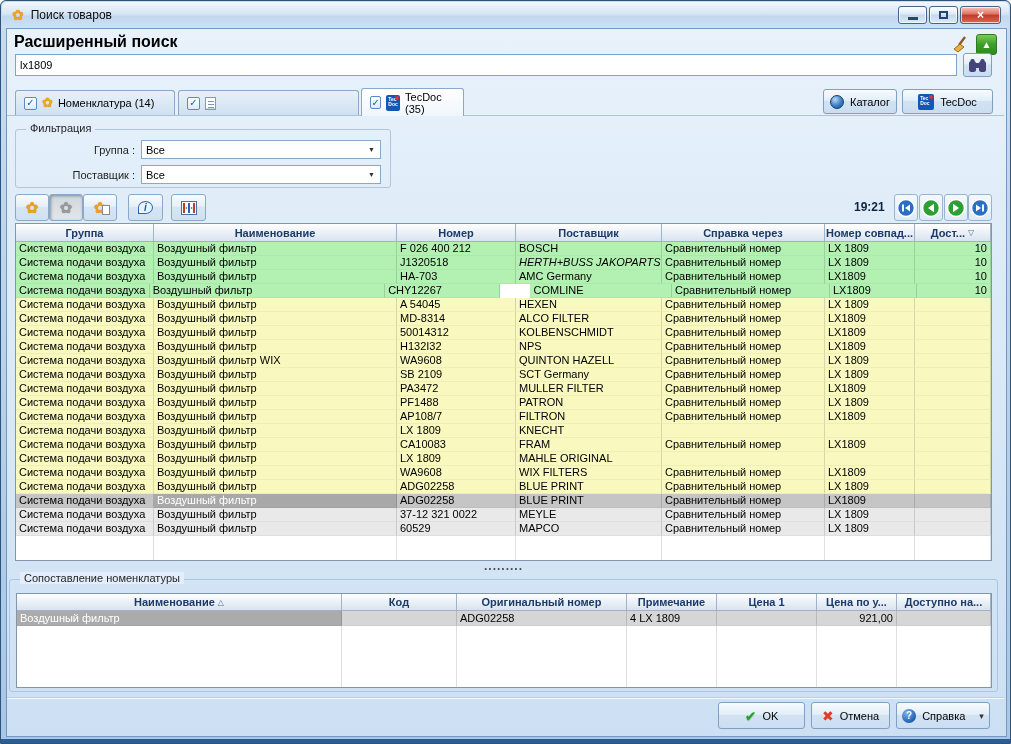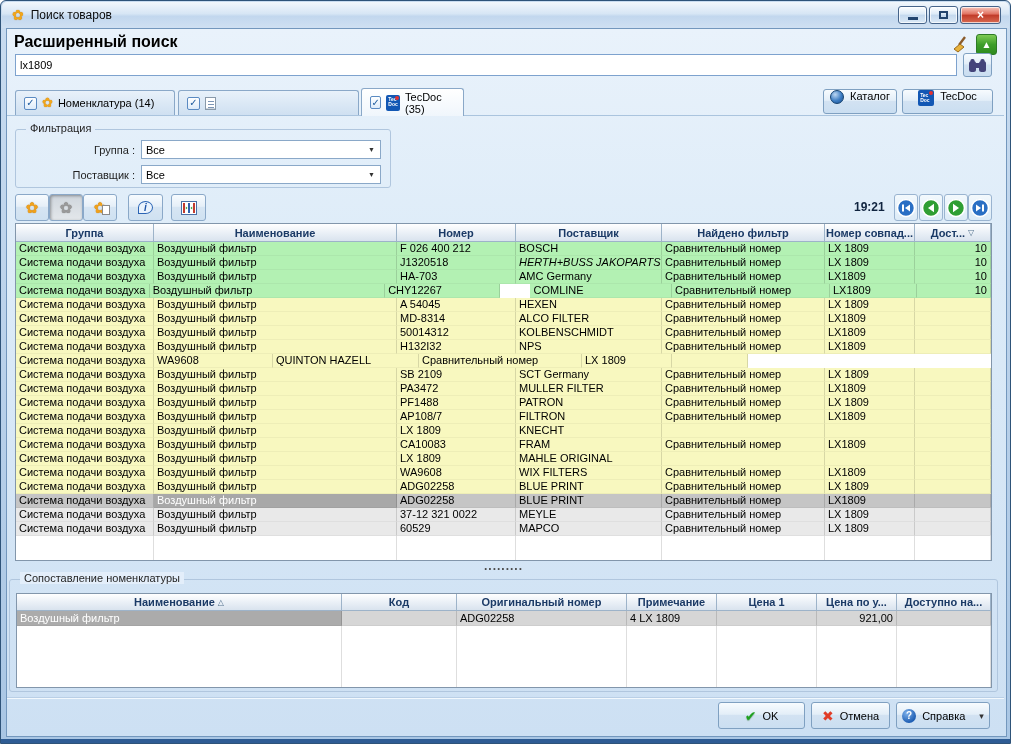--- a/index.html
+++ b/index.html
@@ -45,21 +45,21 @@
   .chk { width:13px; height:13px; border:1px solid #5a8ac2; border-radius:2px; background:linear-gradient(180deg,#fff,#dcebfa);
          display:flex; align-items:center; justify-content:center; color:#1c5a9e; font-weight:bold; font-size:10px; line-height:10px; }
   .doc-ic { width:11px; height:13px; background:#fff; border:1px solid #8899aa;
             box-shadow:inset 0 -1px 0 #cdd5dd; position:relative; }
   .doc-ic::before { content:""; position:absolute; left:2px; top:3px; width:6px; height:7px;
                     background:repeating-linear-gradient(180deg,#7d96b5 0 1px,transparent 1px 3px); }
   .tecdoc-ic { width:16px; height:16px; background:#1257b4; border-radius:2px; position:relative; color:#fff;
                font-size:5px; line-height:5px; font-weight:bold; padding:2.5px 0 0 2px; }
   .tecdoc-ic::after { content:""; position:absolute; right:1px; top:1px; width:4px; height:4px; border-radius:50%; background:#e23131; }
 
-  .top-btn { position:absolute; top:88px; height:25px; border:1px solid #7fa0c1; border-radius:3px; display:flex; align-items:flex-start;
+  .top-btn { position:absolute; top:88px; height:25px; border:1px solid #7fa0c1; border-radius:3px; display:flex; align-items:center;
              justify-content:center; gap:6px; background:linear-gradient(180deg,#f7fbfe,#e3eef8 45%,#d2e2f2 50%,#cadef1); cursor:pointer; }
   .catalog-ic { width:14px; height:14px; border-radius:50%;
                 background:radial-gradient(circle at 35% 30%,#bcd7f2,#3c7cc2 55%,#1a4f90); border:1px solid #12406f; }
 
   
   .groupbox { position:absolute; border:1px solid #b0c6de; border-radius:3px; }
   .groupbox > .gb-label { position:absolute; top:-8px; left:10px; padding:0 4px; background:#e3eefa; color:#1f1f1f; }
   #filter-box { left:14px; top:128px; width:376px; height:59px; }
   .frow { position:absolute; left:0; display:flex; align-items:center; width:100%; }
   .flabel { width:125px; text-align:right; padding-right:6px; color:#1f1f1f; }
@@ -269,21 +269,21 @@
         <div class="hcell" style="width: 243px;">
           <span>Наименование</span>
         </div>
         <div class="hcell" style="width: 119px;">
           <span>Номер</span>
         </div>
         <div class="hcell" style="width: 146px;">
           <span>Поставщик</span>
         </div>
         <div class="hcell" style="width: 163px;">
-          <span>Найдено фильтр</span>
+          <span>Справка через</span>
         </div>
         <div class="hcell" style="width: 90px;">
           <span>Номер совпад...</span>
         </div>
         <div class="hcell" style="width: 76px;">
           <span>Дост...</span>
           <span class="sort">▽</span>
         </div>
       </div>
     <div id="main-body">
@@ -354,20 +354,21 @@
           <div class="tcell" style="width: 138px;">Система подачи воздуха</div>
           <div class="tcell" style="width: 243px;">Воздушный фильтр</div>
           <div class="tcell" style="width: 119px;">H132I32</div>
           <div class="tcell" style="width: 146px;">NPS</div>
           <div class="tcell" style="width: 163px;">Сравнительный номер</div>
           <div class="tcell" style="width: 90px;">LX1809</div>
           <div class="tcell num" style="width: 76px;"></div>
         </div>
         <div class="trow row-yellow">
           <div class="tcell" style="width: 138px;">Система подачи воздуха</div>
+          <div class="tcell" style="width: 243px;">Воздушный фильтр WIX</div>
           <div class="tcell" style="width: 119px;">WA9608</div>
           <div class="tcell" style="width: 146px;">QUINTON HAZELL</div>
           <div class="tcell" style="width: 163px;">Сравнительный номер</div>
           <div class="tcell" style="width: 90px;">LX 1809</div>
           <div class="tcell num" style="width: 76px;"></div>
         </div>
         <div class="trow row-yellow">
           <div class="tcell" style="width: 138px;">Система подачи воздуха</div>
           <div class="tcell" style="width: 243px;">Воздушный фильтр</div>
           <div class="tcell" style="width: 119px;">SB 2109</div>

